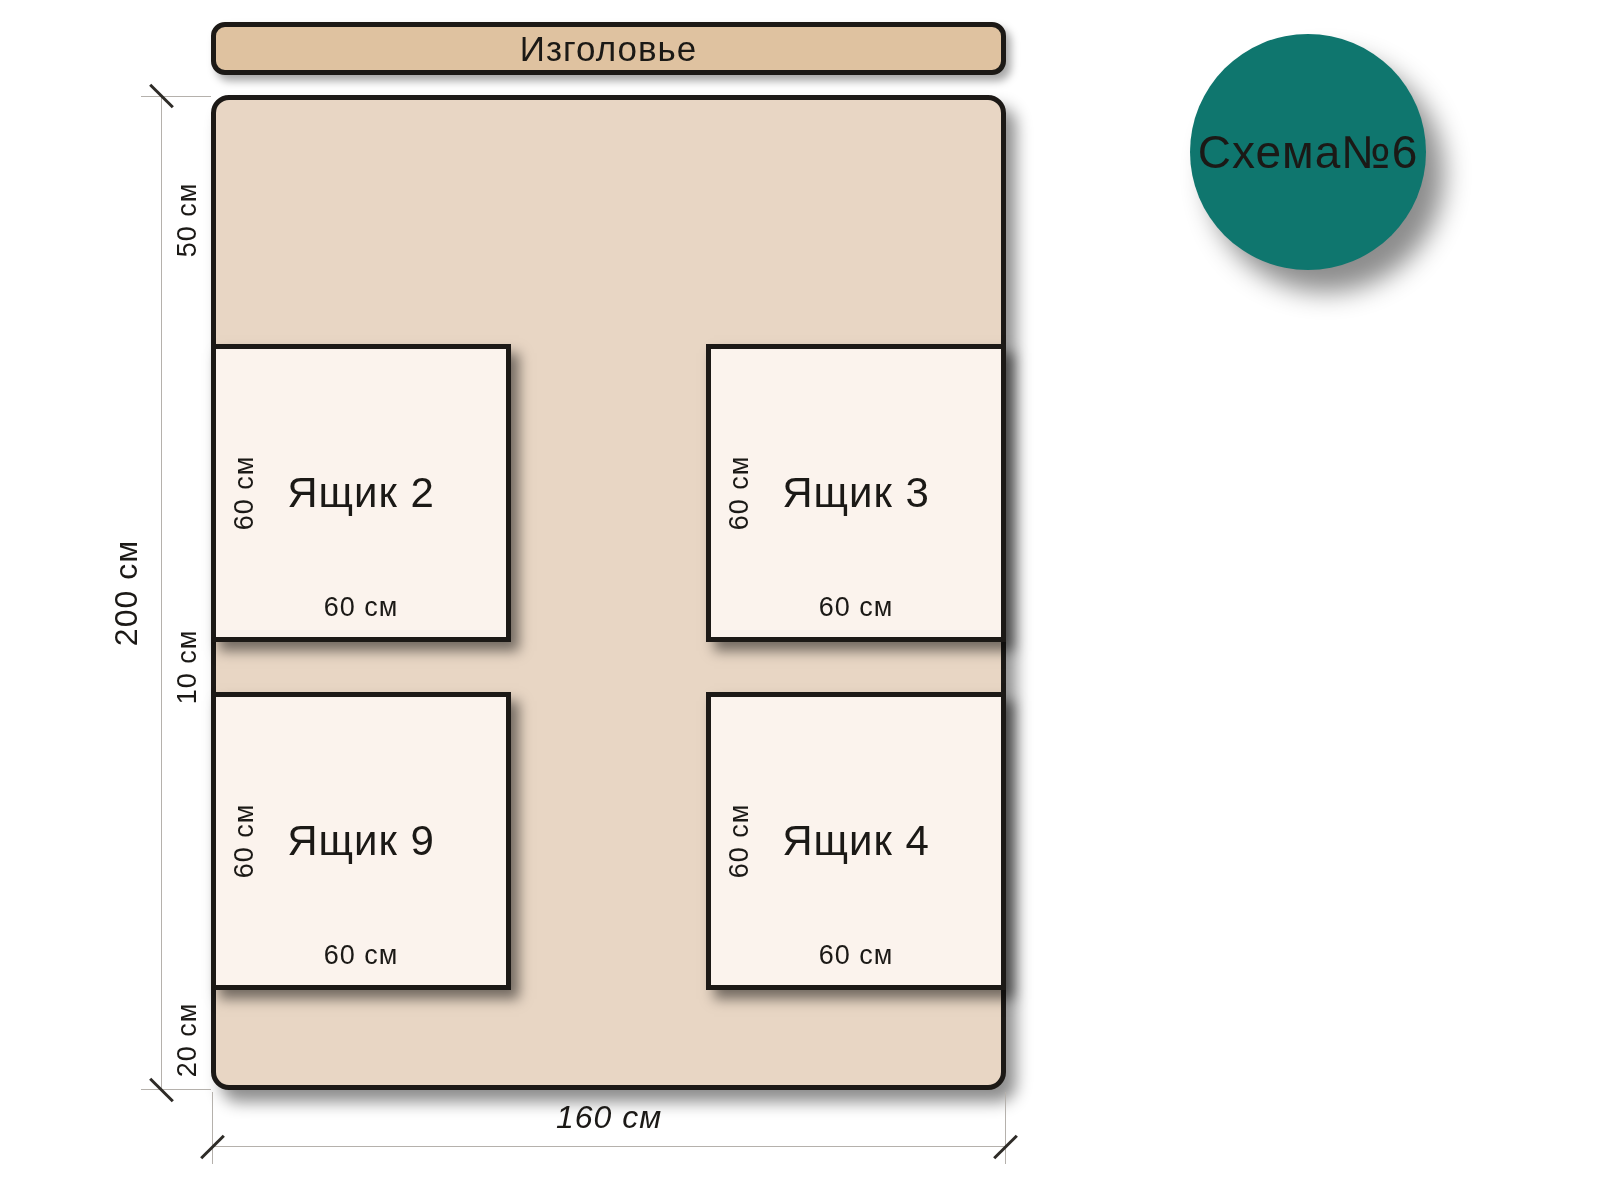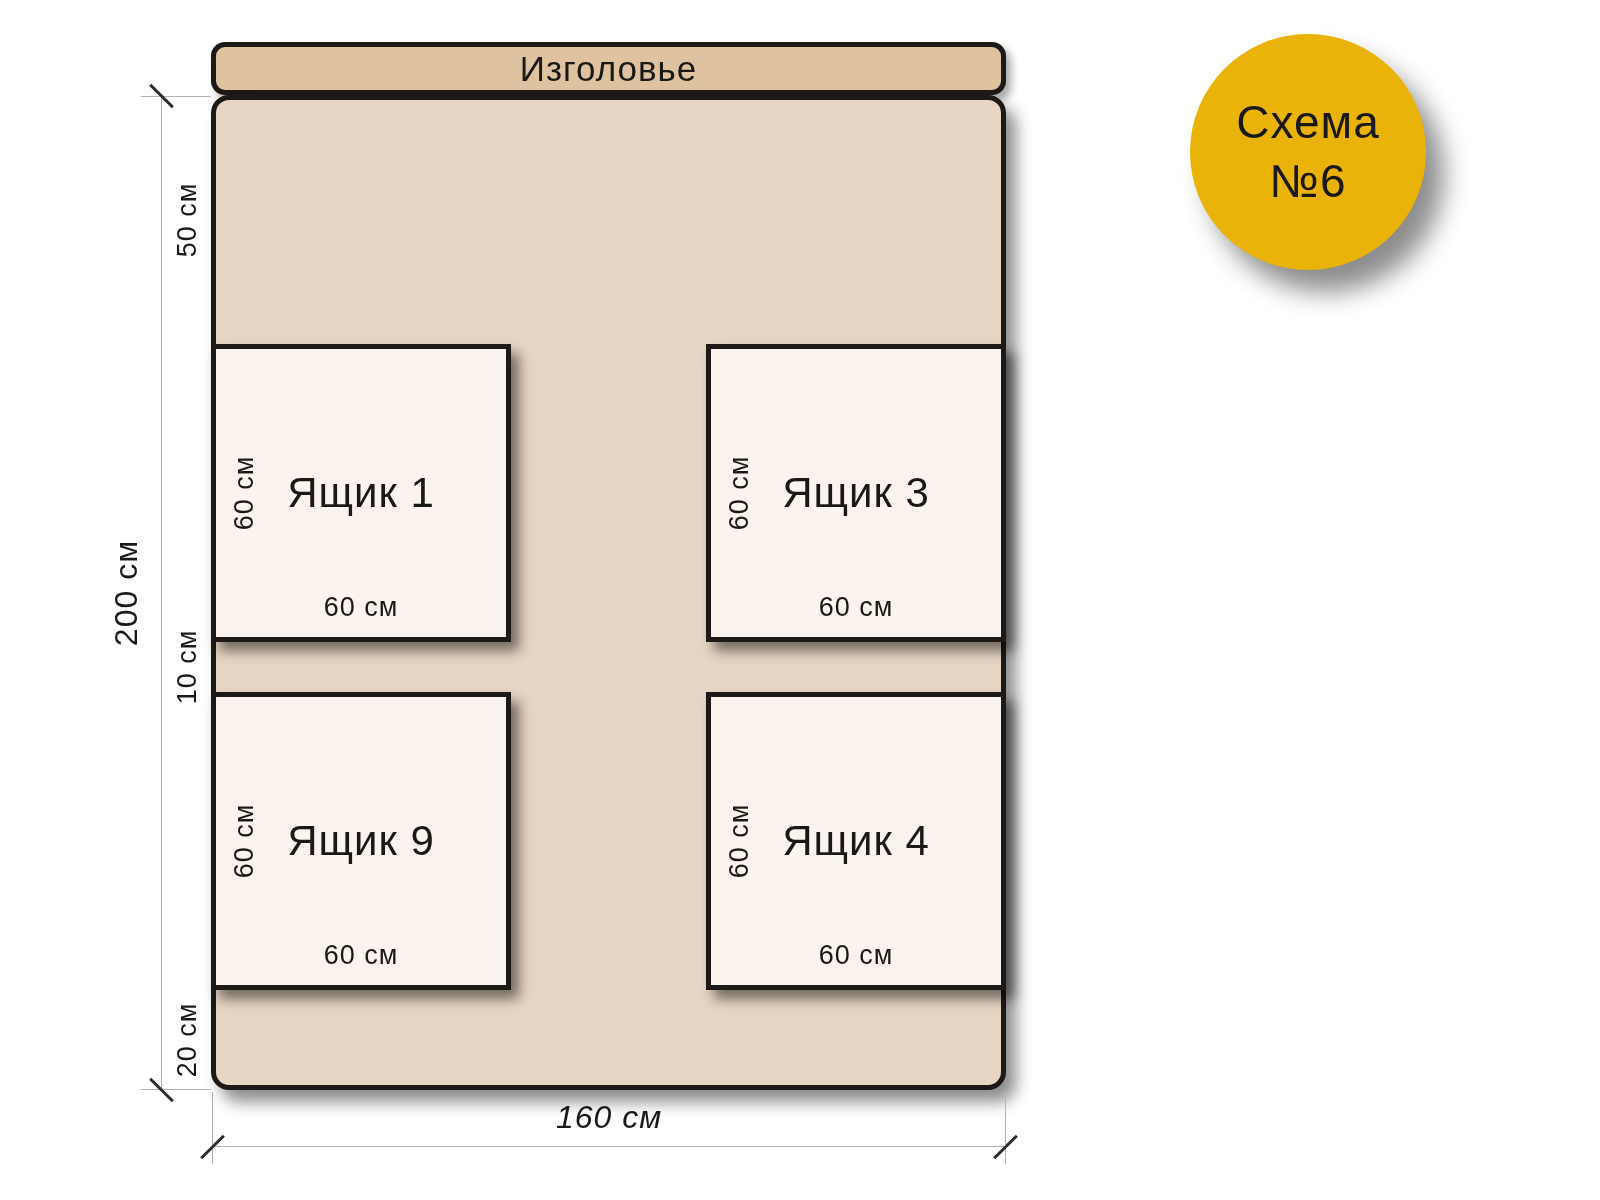--- a/index.html
+++ b/index.html
@@ -8,21 +8,21 @@
     width:1600px;height:1200px;
     background:#ffffff;
     font-family:"Liberation Sans", sans-serif;
     color:#1b1916;
     overflow:hidden;
   }
   .box{box-sizing:border-box;position:absolute;}
 
   
   .headboard{
-    left:211px;top:42px;width:795px;height:53px;
+    left:211px;top:22px;width:795px;height:53px;
     background:#dfc2a0;
     border:5px solid #1c1916;border-radius:14px;
     display:flex;align-items:center;justify-content:center;
     font-size:35px;letter-spacing:1px;
     box-shadow:5px 6px 9px rgba(0,0,0,0.35);
   }
 
   
   .bed{
     left:211px;top:95px;width:795px;height:995px;
@@ -74,41 +74,41 @@
   .vlabel-big{font-size:32px;}
   .hlabel{
     position:absolute;white-space:nowrap;
     transform:translate(-50%,-50%);
     font-size:32px;letter-spacing:1px;
   }
 
   
   .badge{
     left:1190px;top:34px;width:236px;height:236px;
-    background:#eab308;border-radius:50%;
-    display:flex;flex-direction:column;align-items:center;justify-content:center;
+    background:#0f766e;border-radius:50%;
+    display:flex;align-items:center;justify-content:center;
     font-size:46px;line-height:1.28;letter-spacing:1px;
     box-shadow:18px 22px 26px rgba(0,0,0,0.45);
     text-align:center;
   }
 </style>
 </head>
 <body>
 
 <div id="stage">
 
   <div class="box headboard">
     <span>Изголовье</span>
   </div>
 
   <div class="box bed"></div>
 
   <div class="box drawer drawer-1">
     <span class="drawer-hdim">60 см</span>
-    <span class="drawer-label">Ящик 1</span>
+    <span class="drawer-label">Ящик 2</span>
     <span class="drawer-wdim">60 см</span>
   </div>
 
   <div class="box drawer drawer-2">
     <span class="drawer-hdim">60 см</span>
     <span class="drawer-label">Ящик 9</span>
     <span class="drawer-wdim">60 см</span>
   </div>
 
   <div class="box drawer drawer-3">

